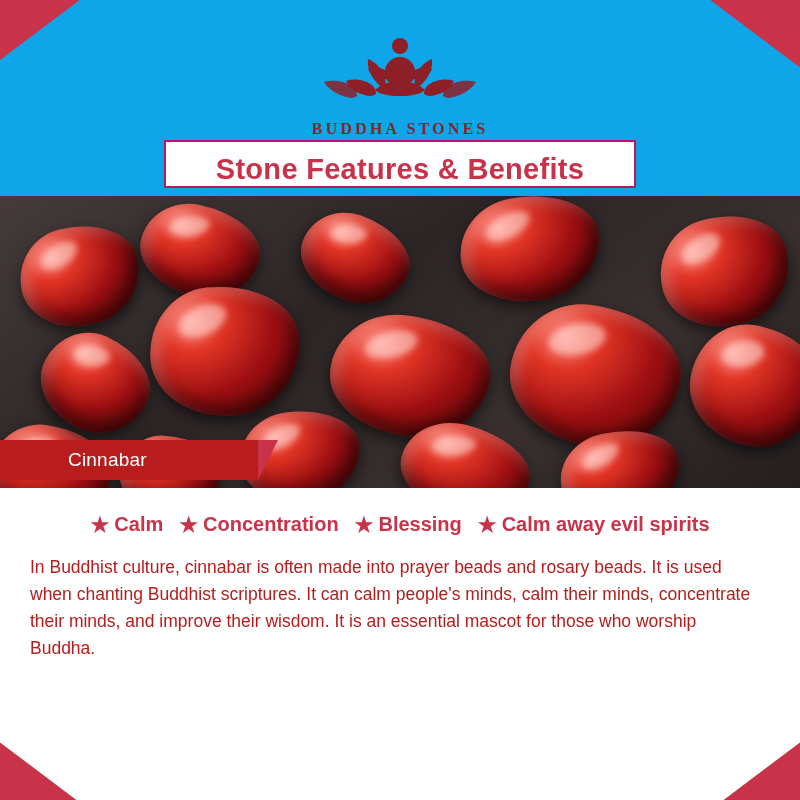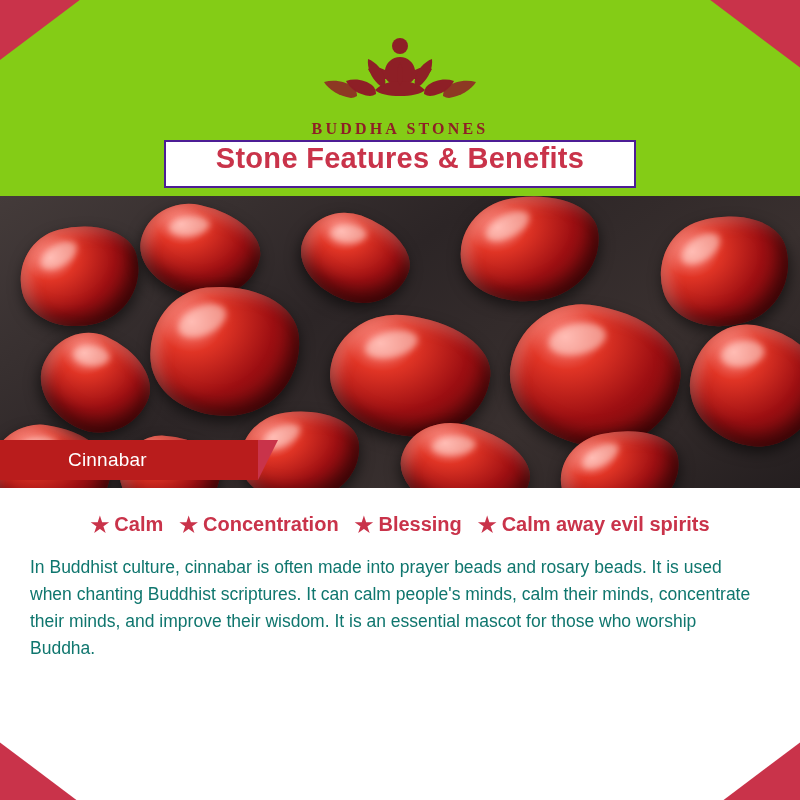--- a/index.html
+++ b/index.html
@@ -56,21 +56,21 @@
     transform: rotate(-37deg);
   }
 
   
   .header {
     position: absolute;
     top: 0;
     left: 0;
     right: 0;
     height: 196px;
-    background: #84cc16;
+    background: #0ea5e9;
     z-index: 2;
   }
   .logo-wrap {
     position: absolute;
     top: 24px;
     left: 0;
     right: 0;
     text-align: center;
   }
   .logo-mark {
@@ -87,24 +87,24 @@
   }
 
   
   .title-ribbon {
     position: absolute;
     top: 140px;
     left: 164px;
     width: 472px;
     height: 48px;
     background: #ffffff;
-    border: 2px solid #4c1d95;
+    border: 2px solid #be185d;
     box-sizing: border-box;
     display: flex;
-    align-items: flex-start;
+    align-items: flex-end;
     justify-content: center;
     z-index: 6;
   }
   .title-ribbon .title-text {
     font-size: 29px;
     font-weight: bold;
     color: #c9334a;
     letter-spacing: 0.3px;
     white-space: nowrap;
   }
@@ -206,21 +206,21 @@
   }
   .star {
     color: #c9334a;
     font-size: 21px;
     line-height: 1;
   }
   .desc {
     margin: 10px 44px 0 30px;
     font-size: 17.5px;
     line-height: 1.55;
-    color: #0f766e;
+    color: #b91c1c;
     text-align: left;
   }
 </style>
 </head>
 <body>
 
 <div class="page">
 
   <div class="header">
     <div class="logo-wrap">

